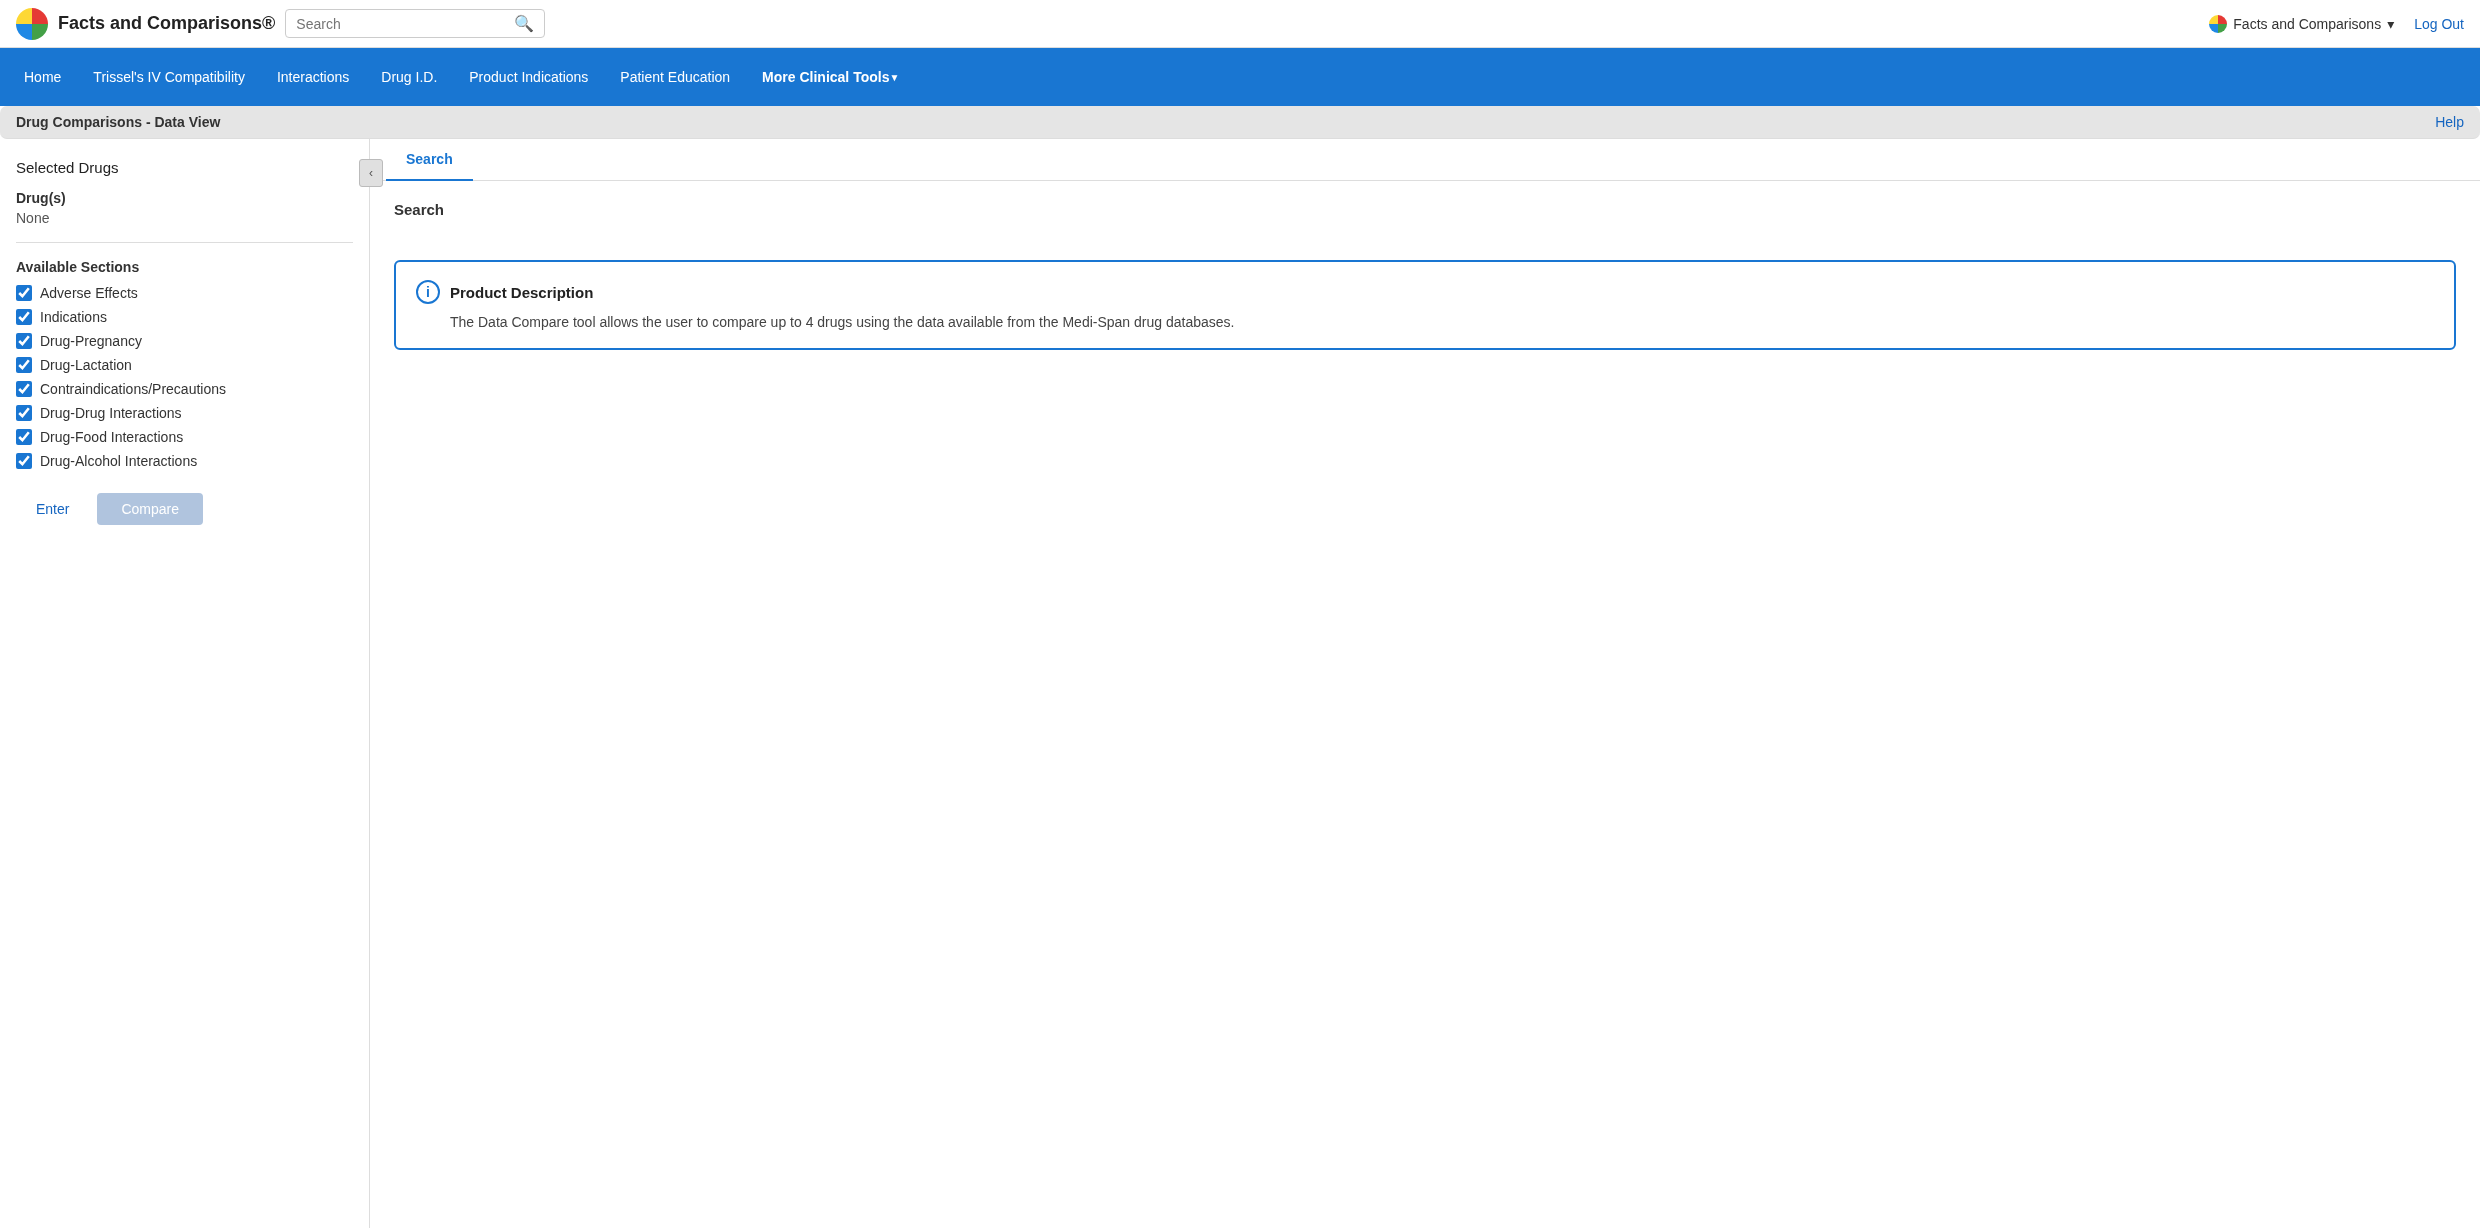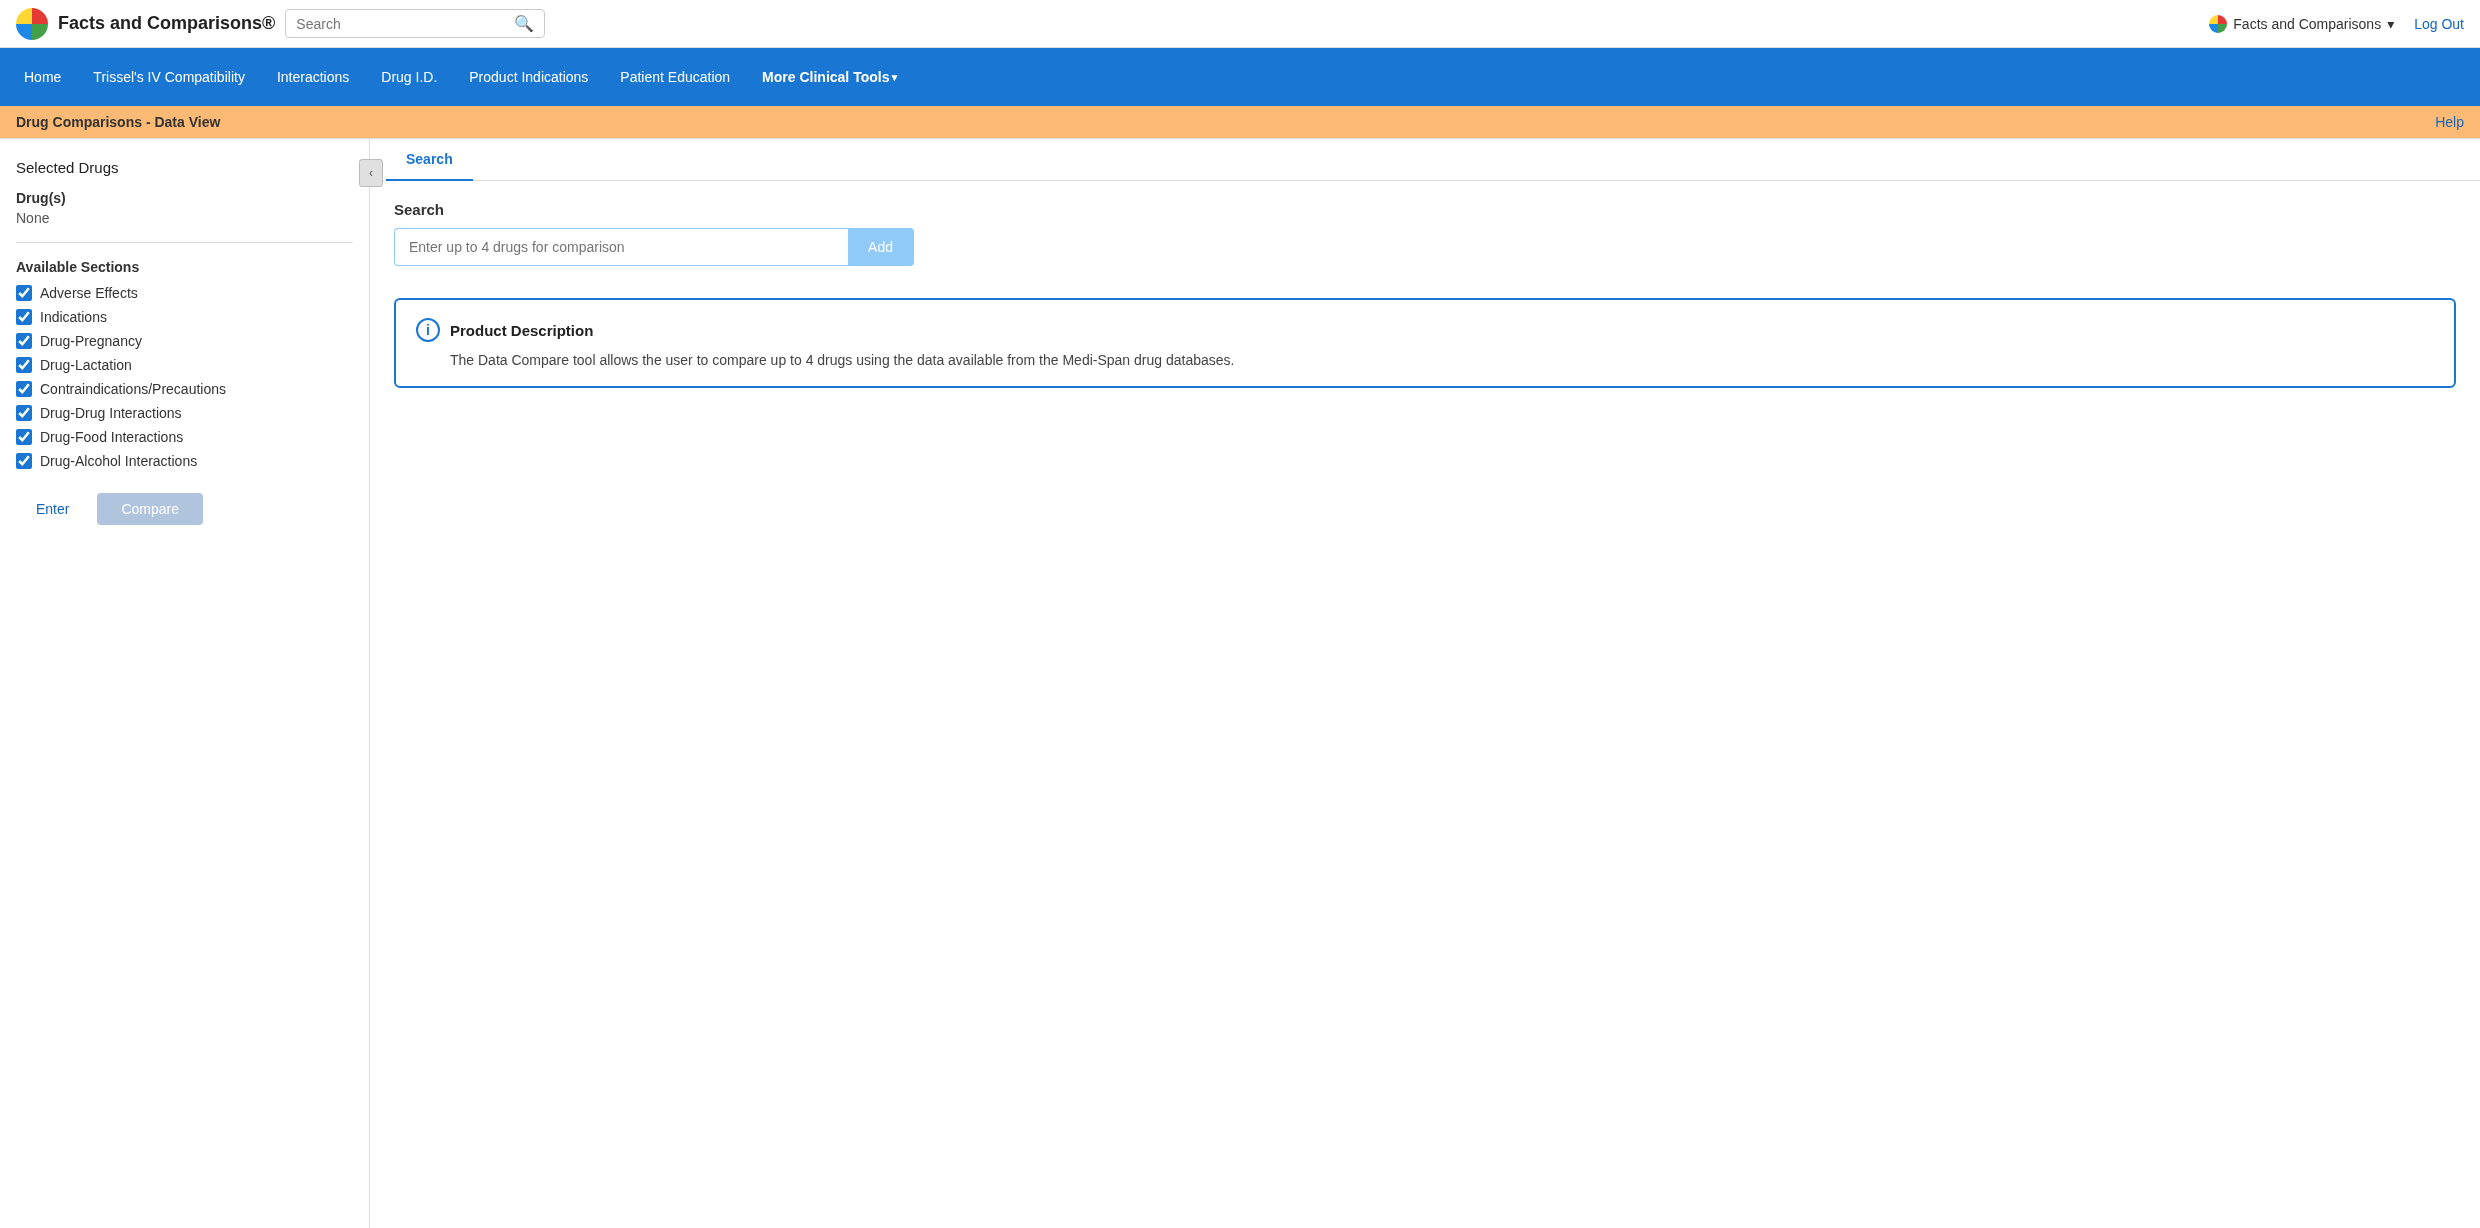--- a/index.html
+++ b/index.html
@@ -105,22 +105,23 @@
     .nav-chevron {
       font-size: 10px;
     }
 
     
     .page-header {
       display: flex;
       align-items: center;
       justify-content: space-between;
       padding: 8px 16px;
-      background: #fdba74;
+      background: #e5e5e5;
       border-bottom: 1px solid #ddd;
+      border-radius: 7px;
     }
     .page-title {
       font-size: 14px;
       font-weight: bold;
       color: #333;
     }
     .help-link {
       color: #1565c0;
       font-size: 14px;
       cursor: pointer;
@@ -417,24 +418,20 @@
   </div>
 
   <div class="content-area">
 
     <div class="tab-bar">
       <div class="tab active">Search</div>
     </div>
 
     <div class="search-section">
       <div class="search-section-title">Search</div>
-      <div class="search-input-row">
-        <input class="drug-search-input" type="text" placeholder="Enter up to 4 drugs for comparison" style="">
-        <button class="btn-add">Add</button>
-      </div>
     </div>
 
     <div class="info-box">
       <div class="info-box-header">
         <div class="info-icon">i</div>
         <span class="info-box-title">Product Description</span>
       </div>
       <p class="info-box-text">The Data Compare tool allows the user to compare up to 4 drugs using the data available from the Medi-Span drug databases.</p>
     </div>
 

